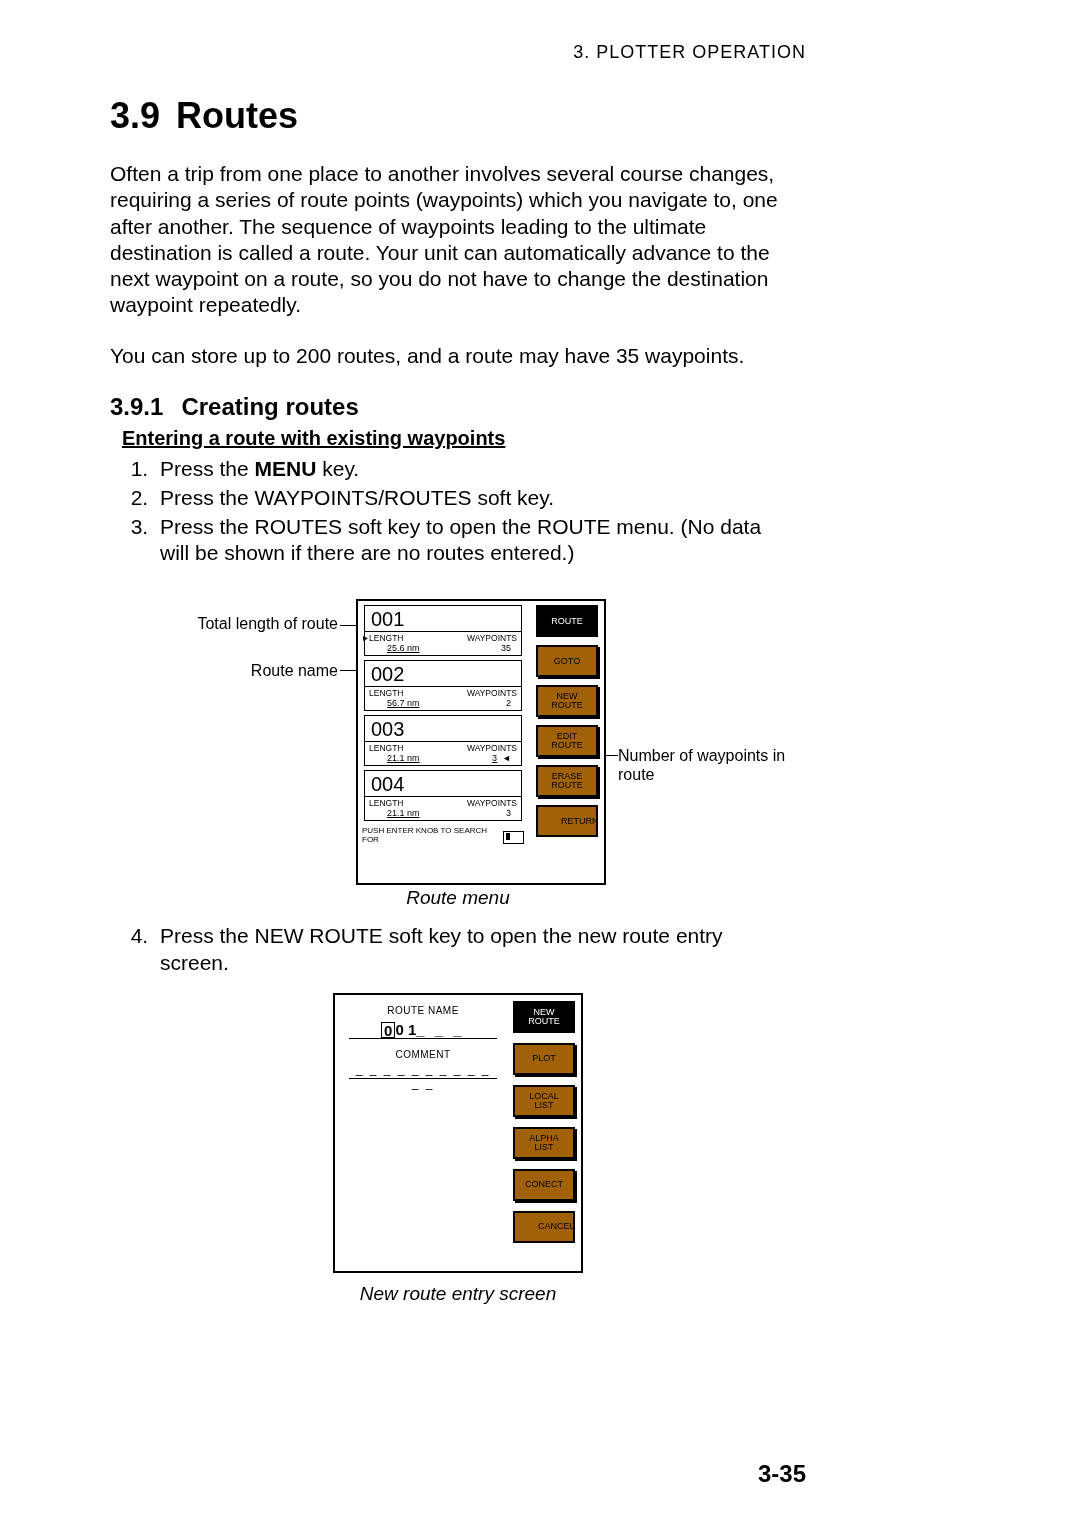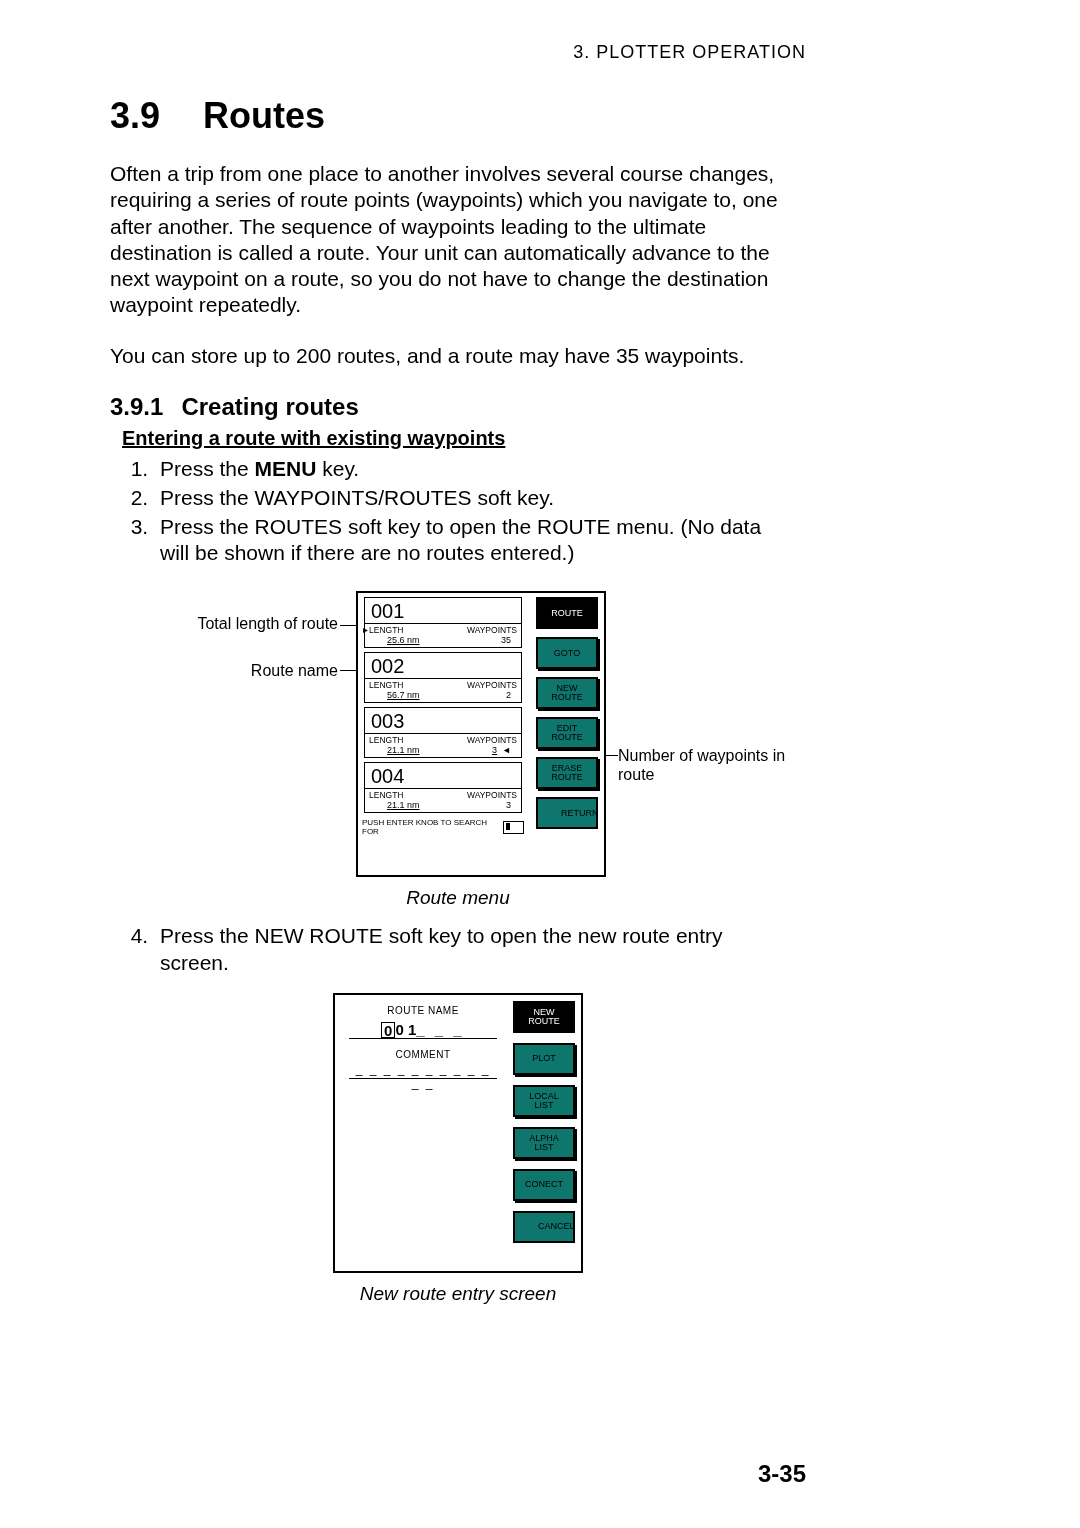--- a/index.html
+++ b/index.html
@@ -22,21 +22,21 @@
     font-size: 18px;
     letter-spacing: 1px;
   }
   h1.section {
     font-size: 36px;
     font-weight: bold;
     margin: 55px 0 10px 0;
   }
   h1.section .num {
     display: inline-block;
-    margin-right: 43px;
+    margin-right: 16px;
   }
   p.body {
     font-size: 21px;
     line-height: 1.25;
     margin: 24px 0;
   }
   h2.subsection {
     font-size: 24px;
     font-weight: bold;
     margin: 22px 0 6px 0;
@@ -84,21 +84,21 @@
   
   .fig1-outer {
     position: relative;
     width: 520px;
     height: 290px;
     margin: 14px auto 0 auto;
   }
   .fig1-screen {
     position: absolute;
     left: 158px;
-    top: 4px;
+    top: 12px;
     width: 250px;
     height: 286px;
     border: 2px solid #000;
     box-sizing: border-box;
     background: #fff;
   }
   .route-card {
     border: 1.5px solid #000;
     margin: 4px 6px 2px 6px;
     position: relative;
@@ -118,21 +118,21 @@
     display: flex;
     font-size: 9px;
     justify-content: space-between;
     padding: 0 10px 2px 22px;
   }
   .route-meta-vals span:first-child { text-decoration: underline; }
   .route-hint {
     font-size: 8px;
     padding: 3px 4px;
     display: flex;
-    align-items: center;
+    align-items: flex-end;
     gap: 4px;
   }
   .hint-cursor {
     display: inline-block;
     width: 20px;
     height: 11px;
     border: 1.5px solid #000;
     position: relative;
   }
   .hint-cursor::after {
@@ -156,21 +156,21 @@
     flex-direction: column;
     gap: 8px;
   }
   .softkey {
     border: 2px solid #000;
     font-size: 9px;
     text-align: center;
     line-height: 1.05;
     padding: 3px 1px;
     box-shadow: 2px 2px 0 #000;
-    background: #0f766e;
+    background: #a16207;
     min-height: 22px;
     display: flex;
     flex-direction: column;
     justify-content: center;
   }
   .softkey.inv {
     background: #000;
     color: #fff;
     box-shadow: none;
   }

